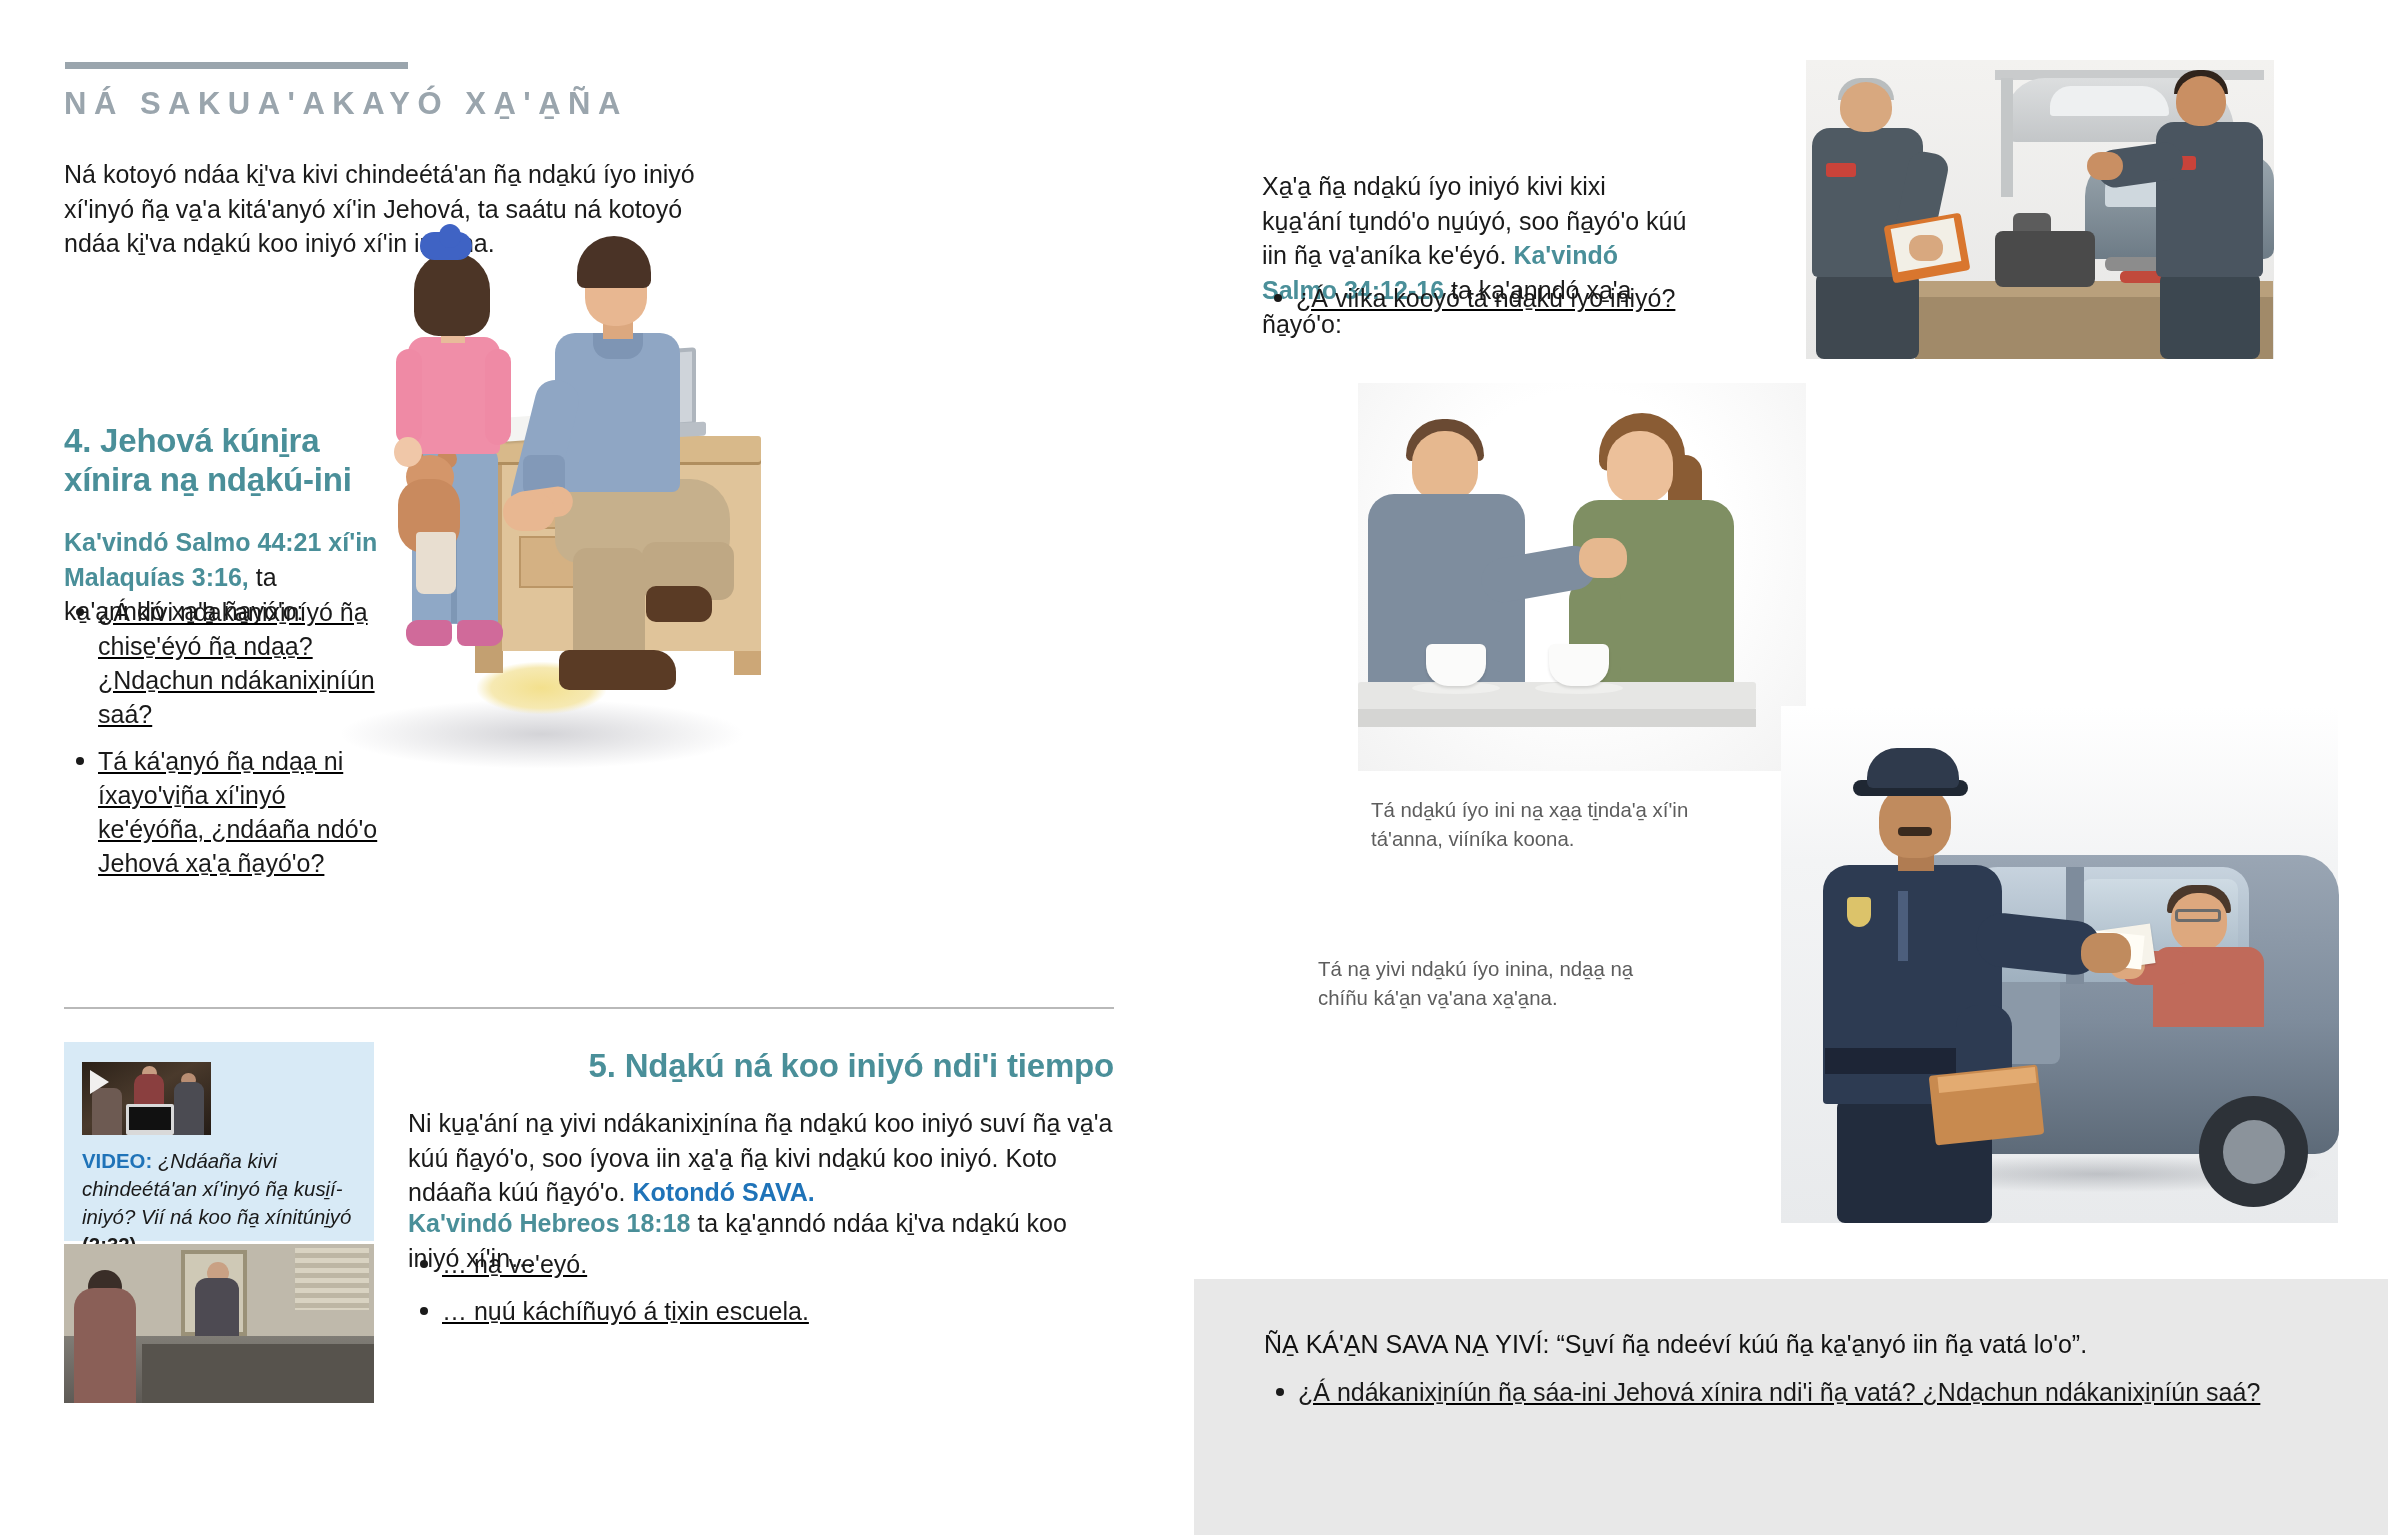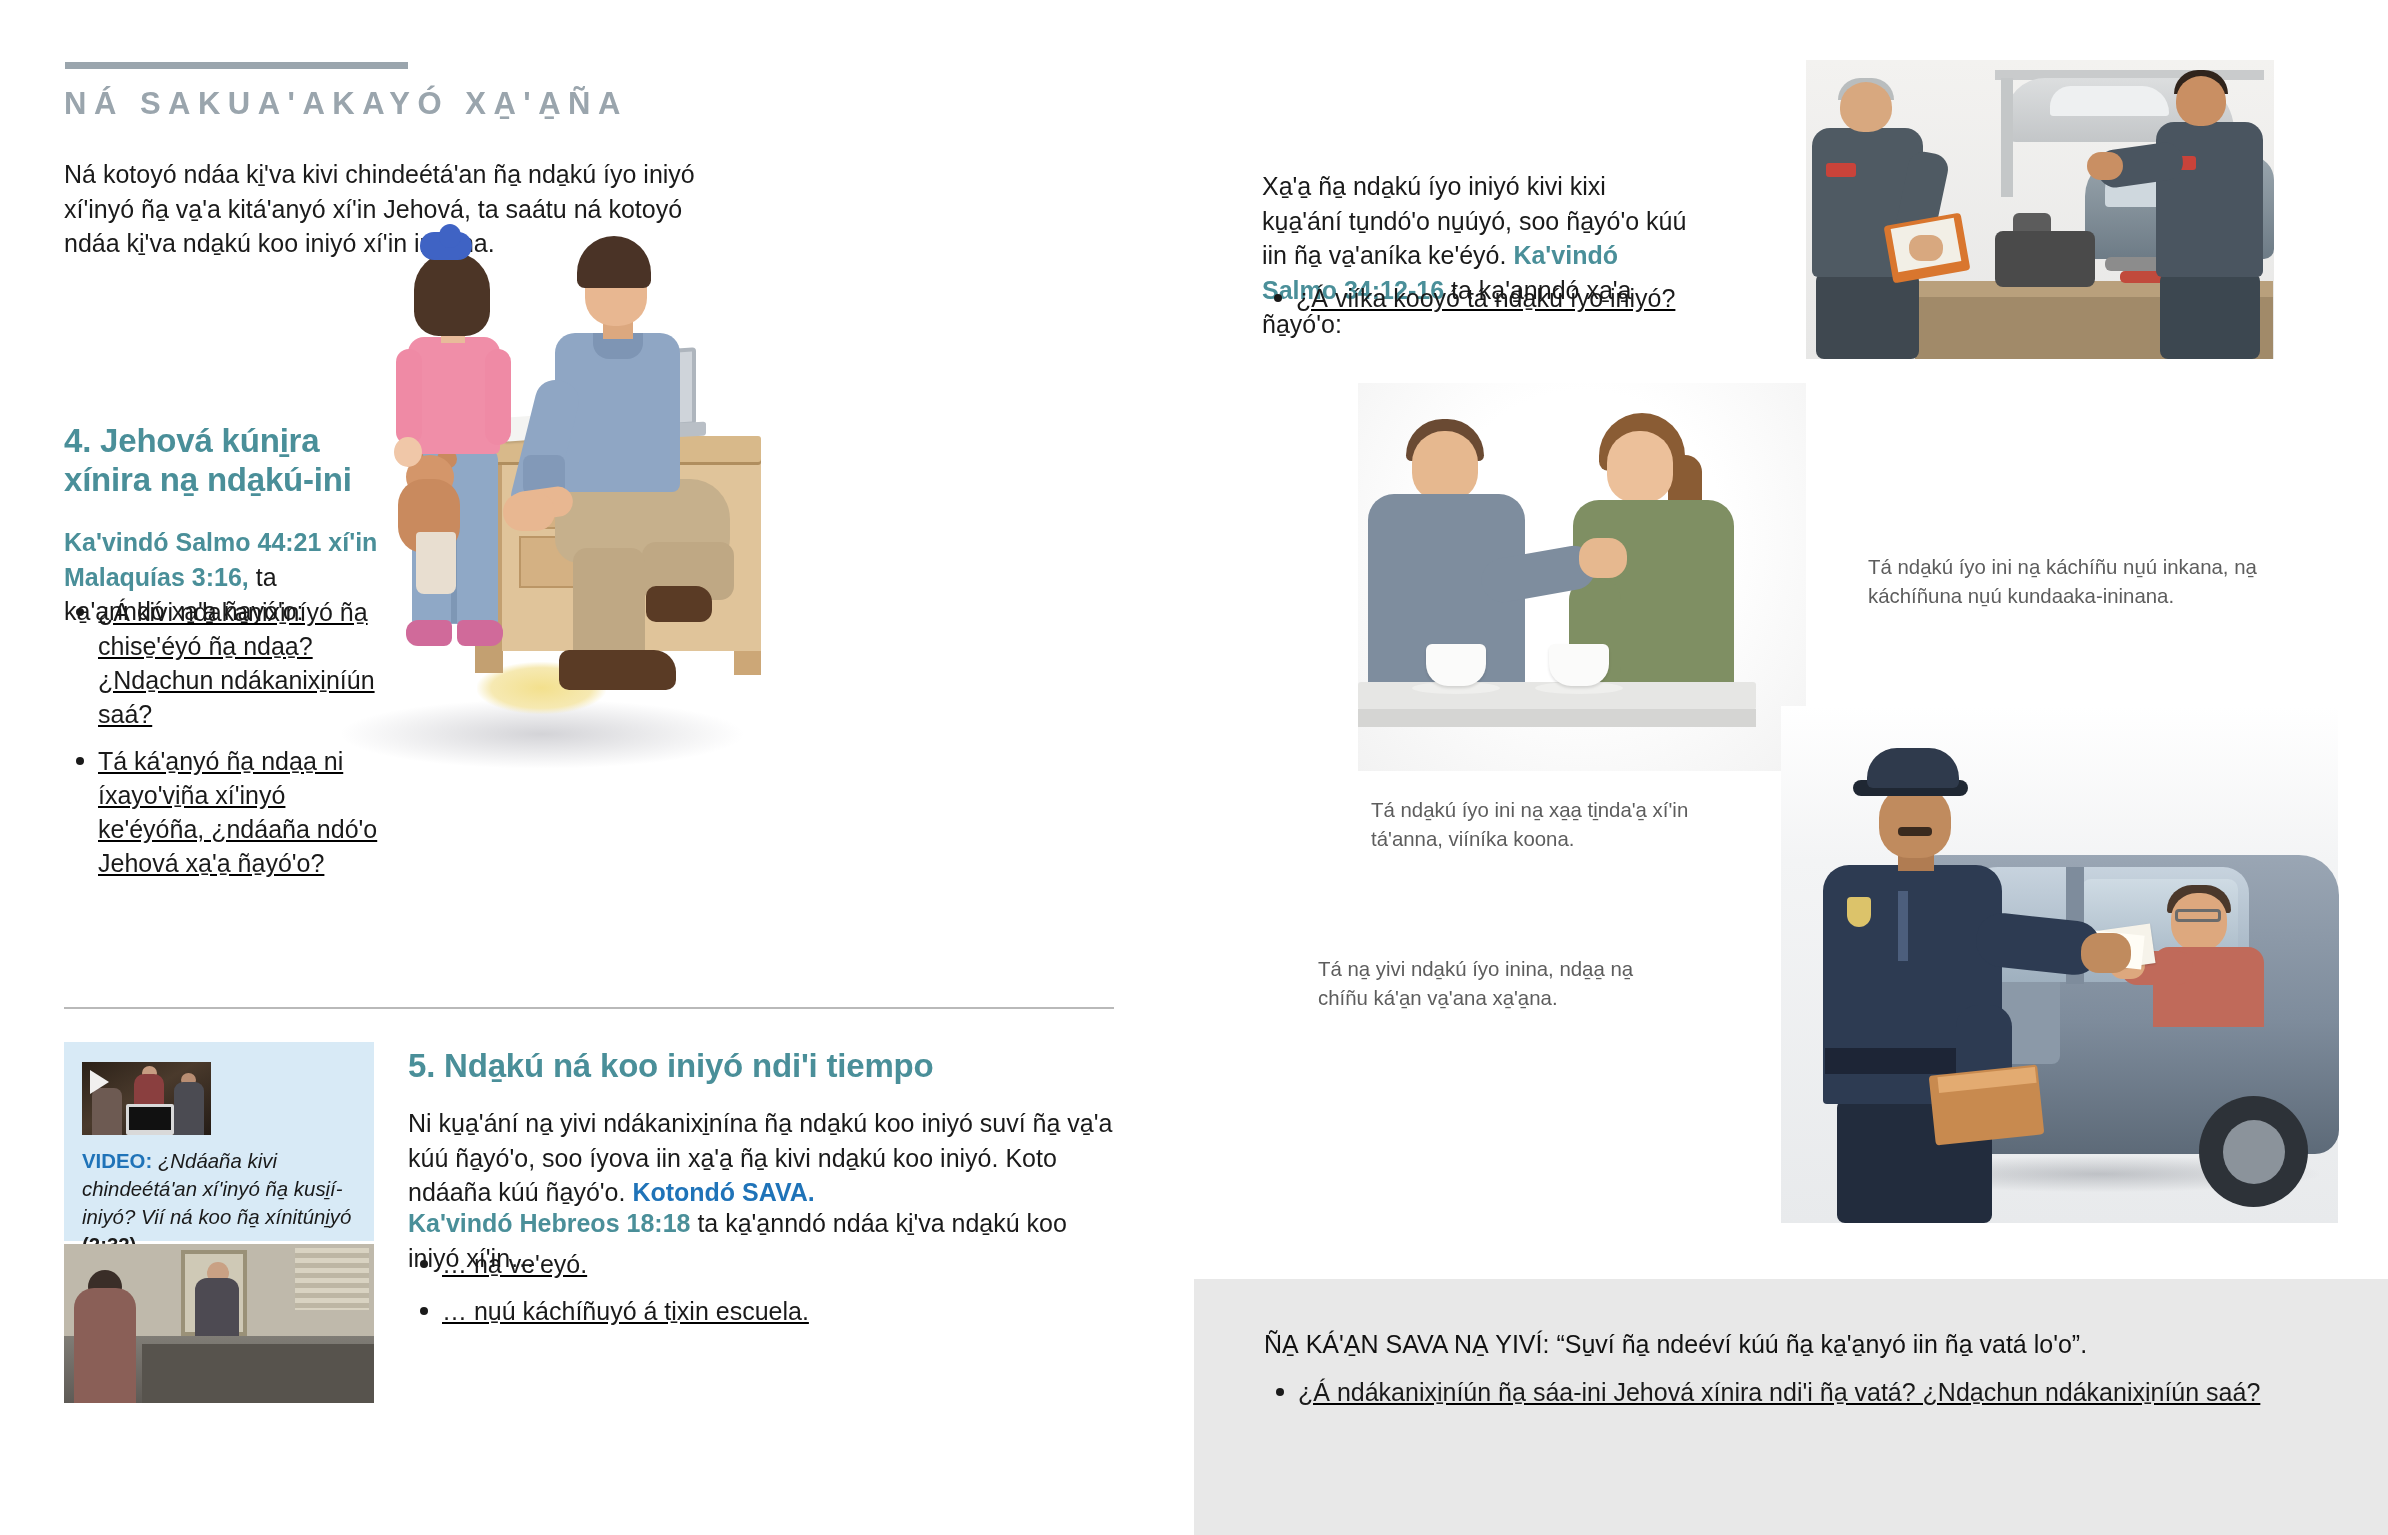--- a/index.html
+++ b/index.html
@@ -98,21 +98,21 @@
   .p2-door { position:absolute; left:117px; top:6px; width:66px; height:86px; background:#cfc9b6; border:4px solid #9a9178;}
   .p2-blind{ position:absolute; left:231px; top:4px; width:74px; height:62px;
              background: repeating-linear-gradient(180deg,#d9d3c2 0 5px,#bdb6a4 5px 10px);}
   .p2-p1   { position:absolute; left:10px; top:44px; width:62px; height:115px; background:#8a5f57; border-radius:20px 20px 0 0;}
   .p2-p1h  { position:absolute; left:24px; top:26px; width:34px; height:34px; background:#3a2e28; border-radius:50%;}
   .p2-p2   { position:absolute; left:131px; top:34px; width:44px; height:58px; background:#4d4a52; border-radius:12px 12px 0 0;}
   .p2-p2h  { position:absolute; left:143px; top:18px; width:22px; height:22px; background:#c9a184; border-radius:50%;}
   .p2-desk { position:absolute; left:78px; top:100px; right:0; bottom:0; background:#57534d;}
 
   
-  .s5-head { position: absolute; left: 408px; top: 1047px; width: 706px; }
+  .s5-head { position: absolute; left: 408px; top: 1047px; width: 706px; text-align: right; }
   .s5-body { position: absolute; left: 408px; top: 1106px; width: 708px; }
   .s5-ref  { position: absolute; left: 408px; top: 1206px; width: 708px;
              font-size: 25px; line-height: 1.38; color: #1a1a1a; }
   .s5-bullets { position: absolute; left: 408px; top: 1247px; width: 708px; }
 
   
   .s6-head { position: absolute; left: 1262px; top: 45px; width: 418px; }
   .s6-body { position: absolute; left: 1262px; top: 169px; width: 430px; }
   .s6-bullets { position: absolute; left: 1262px; top: 281px; width: 438px; }
 
@@ -439,21 +439,20 @@
         <div class="sh-m1h"></div>
       <div class="sh-m2leg"></div>
         <div class="sh-m2body"></div>
         <div class="sh-m2pat"></div>
       <div class="sh-m2arm"></div>
         <div class="sh-m2hnd"></div>
       <div class="sh-m2hair"></div>
         <div class="sh-m2h"></div>
     </div>
   </div>
-  <div class="cap-shop caption">Tá nda̱kú íyo ini na̱ káchíñu nu̱ú inkana, na̱ káchíñuna nu̱ú kundaaka-ininana.</div>
 
   <div class="img-couple">
     <div class="cp">
       <div class="cp-bg"></div>
       <div class="cp-mhair"></div>
         <div class="cp-mh"></div>
         <div class="cp-mbody"></div>
       <div class="cp-whair"></div>
         <div class="cp-wtail"></div>
         <div class="cp-wh"></div>

